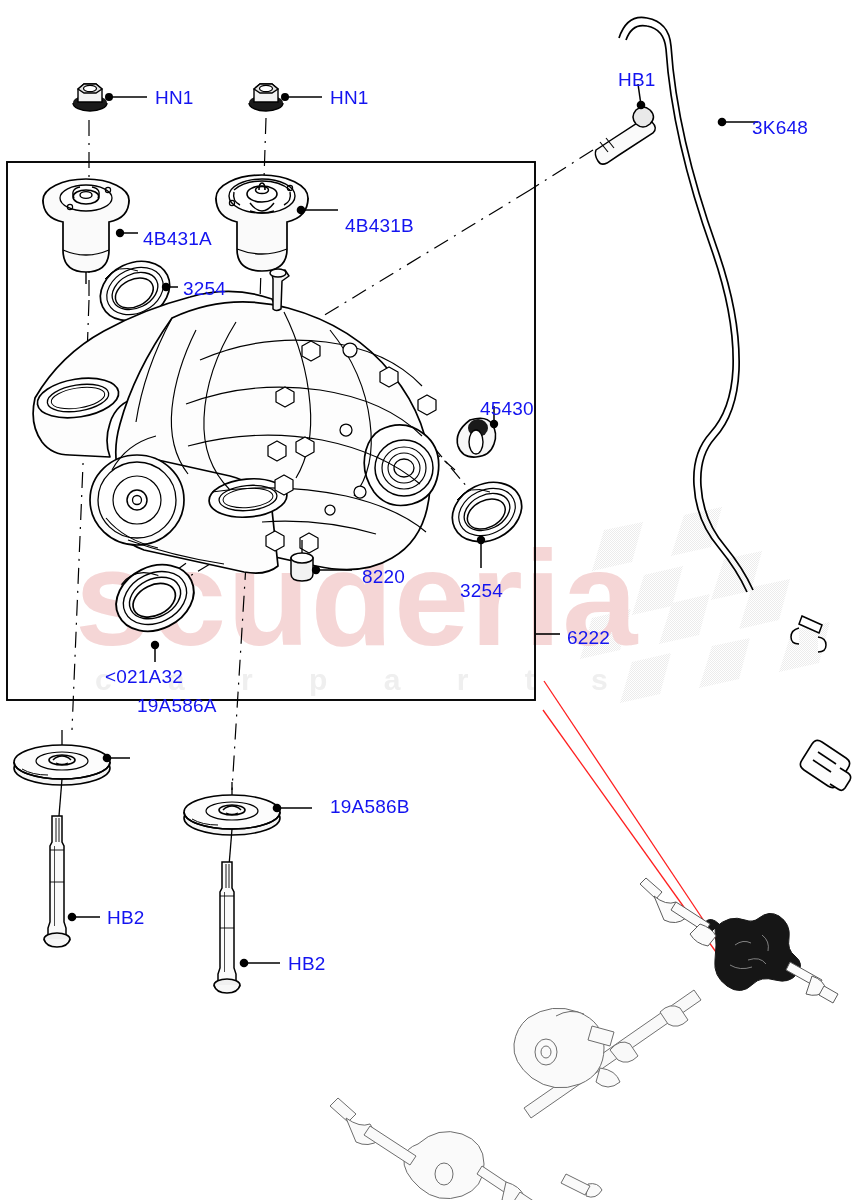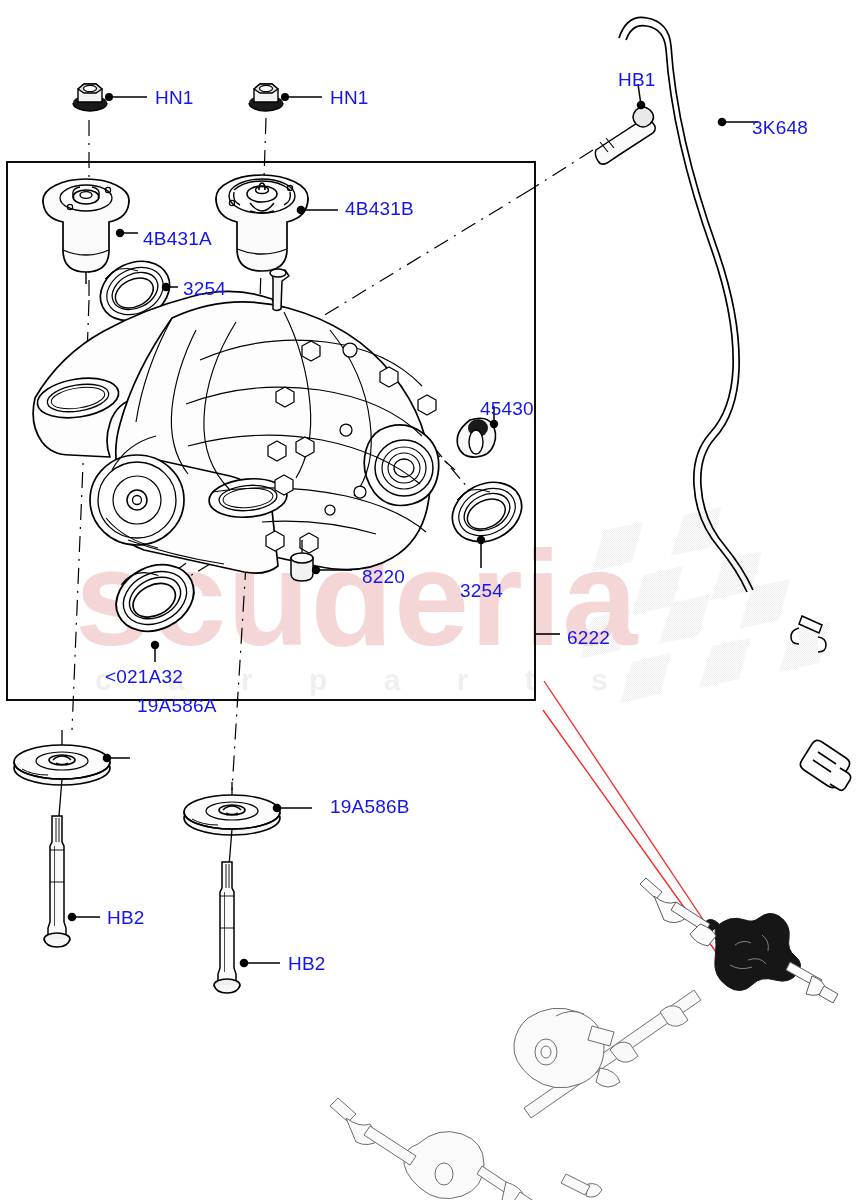--- a/index.html
+++ b/index.html
@@ -397,21 +397,21 @@
         <path d="M588,1184 q10,-2 14,6 q-6,10 -16,6 Z"></path>
         <path d="M566,1174 l24,12 l-5,9 l-24,-12 Z"></path>
       </g>
     </g>
   </svg>
 
   <div class="lbl" style="left:155px;top:88px">HN1</div>
   <div class="lbl" style="left:330px;top:88px">HN1</div>
   <div class="lbl" style="left:618px;top:70px">HB1</div>
   <div class="lbl" style="left:752px;top:118px">3K648</div>
-  <div class="lbl" style="left:345px;top:199px">4B431B</div>
+  <div class="lbl" style="left:345px;top:216px">4B431B</div>
   <div class="lbl" style="left:143px;top:229px">4B431A</div>
   <div class="lbl" style="left:183px;top:279px">3254</div>
   <div class="lbl" style="left:480px;top:399px">45430</div>
   <div class="lbl" style="left:460px;top:581px">3254</div>
   <div class="lbl" style="left:362px;top:567px">8220</div>
   <div class="lbl" style="left:567px;top:628px">6222</div>
   <div class="lbl" style="left:105px;top:667px">&lt;021A32</div>
   <div class="lbl" style="left:137px;top:696px">19A586A</div>
   <div class="lbl" style="left:330px;top:797px">19A586B</div>
   <div class="lbl" style="left:107px;top:908px">HB2</div>

